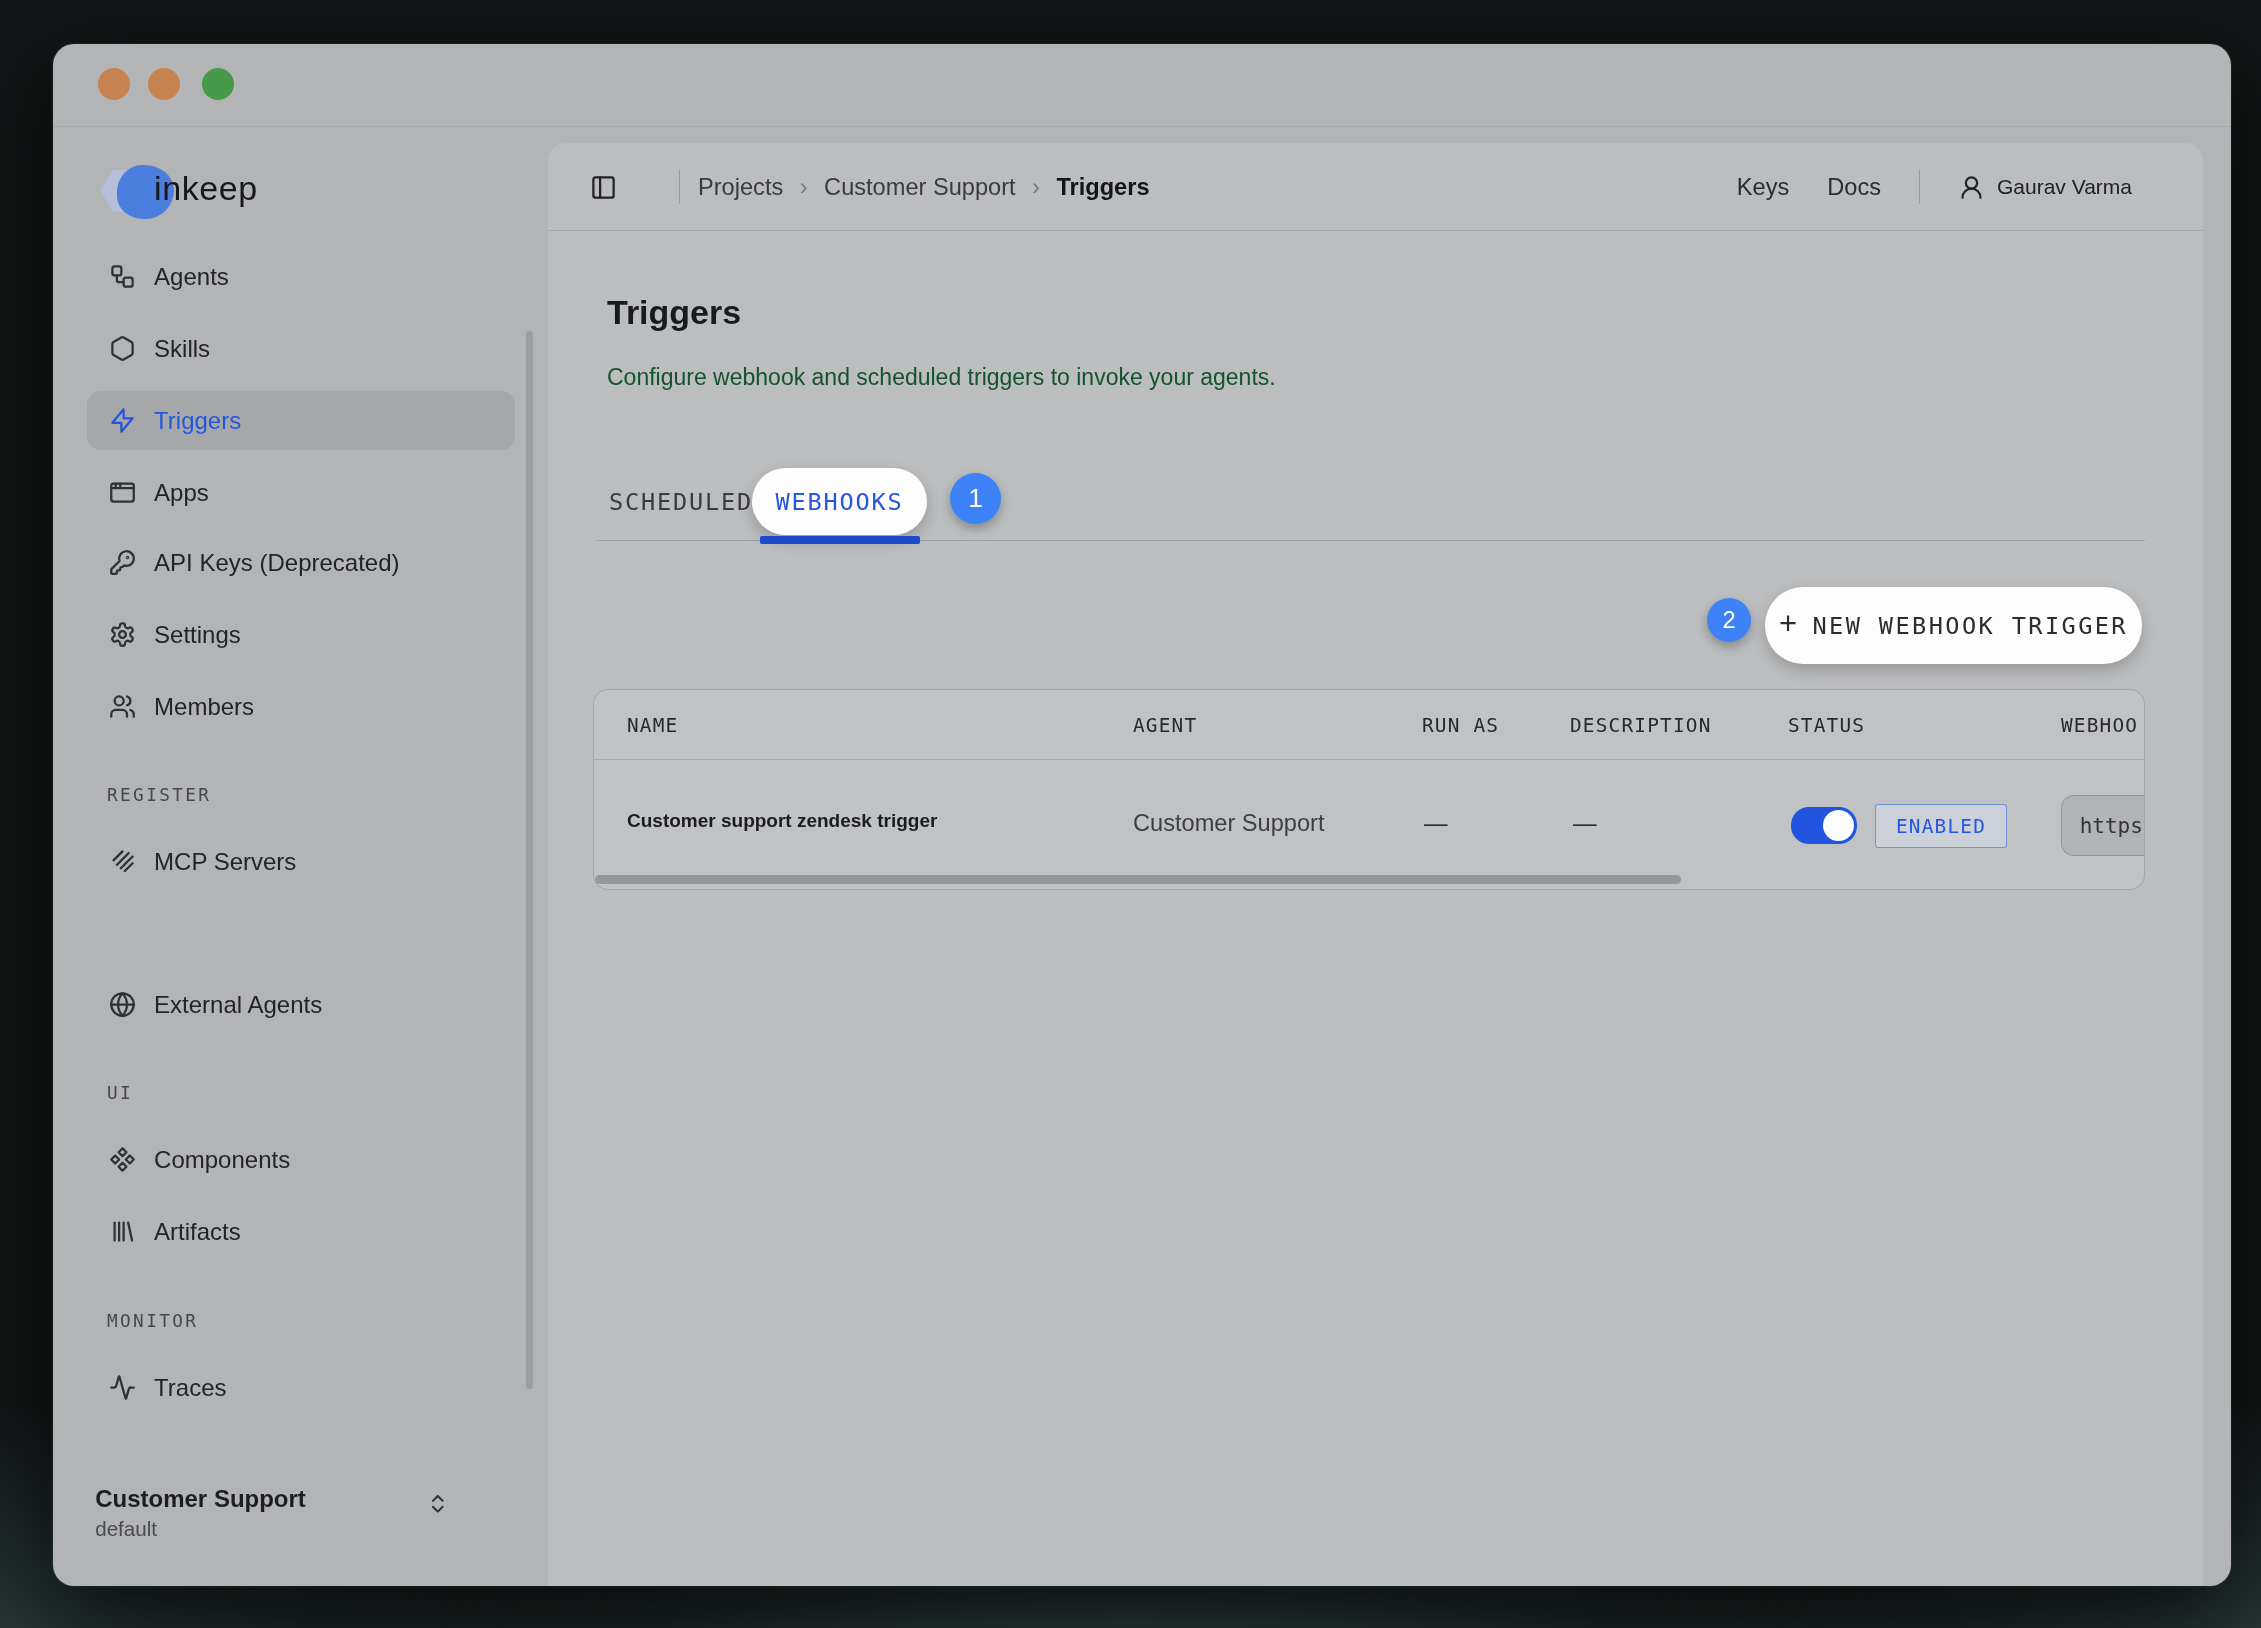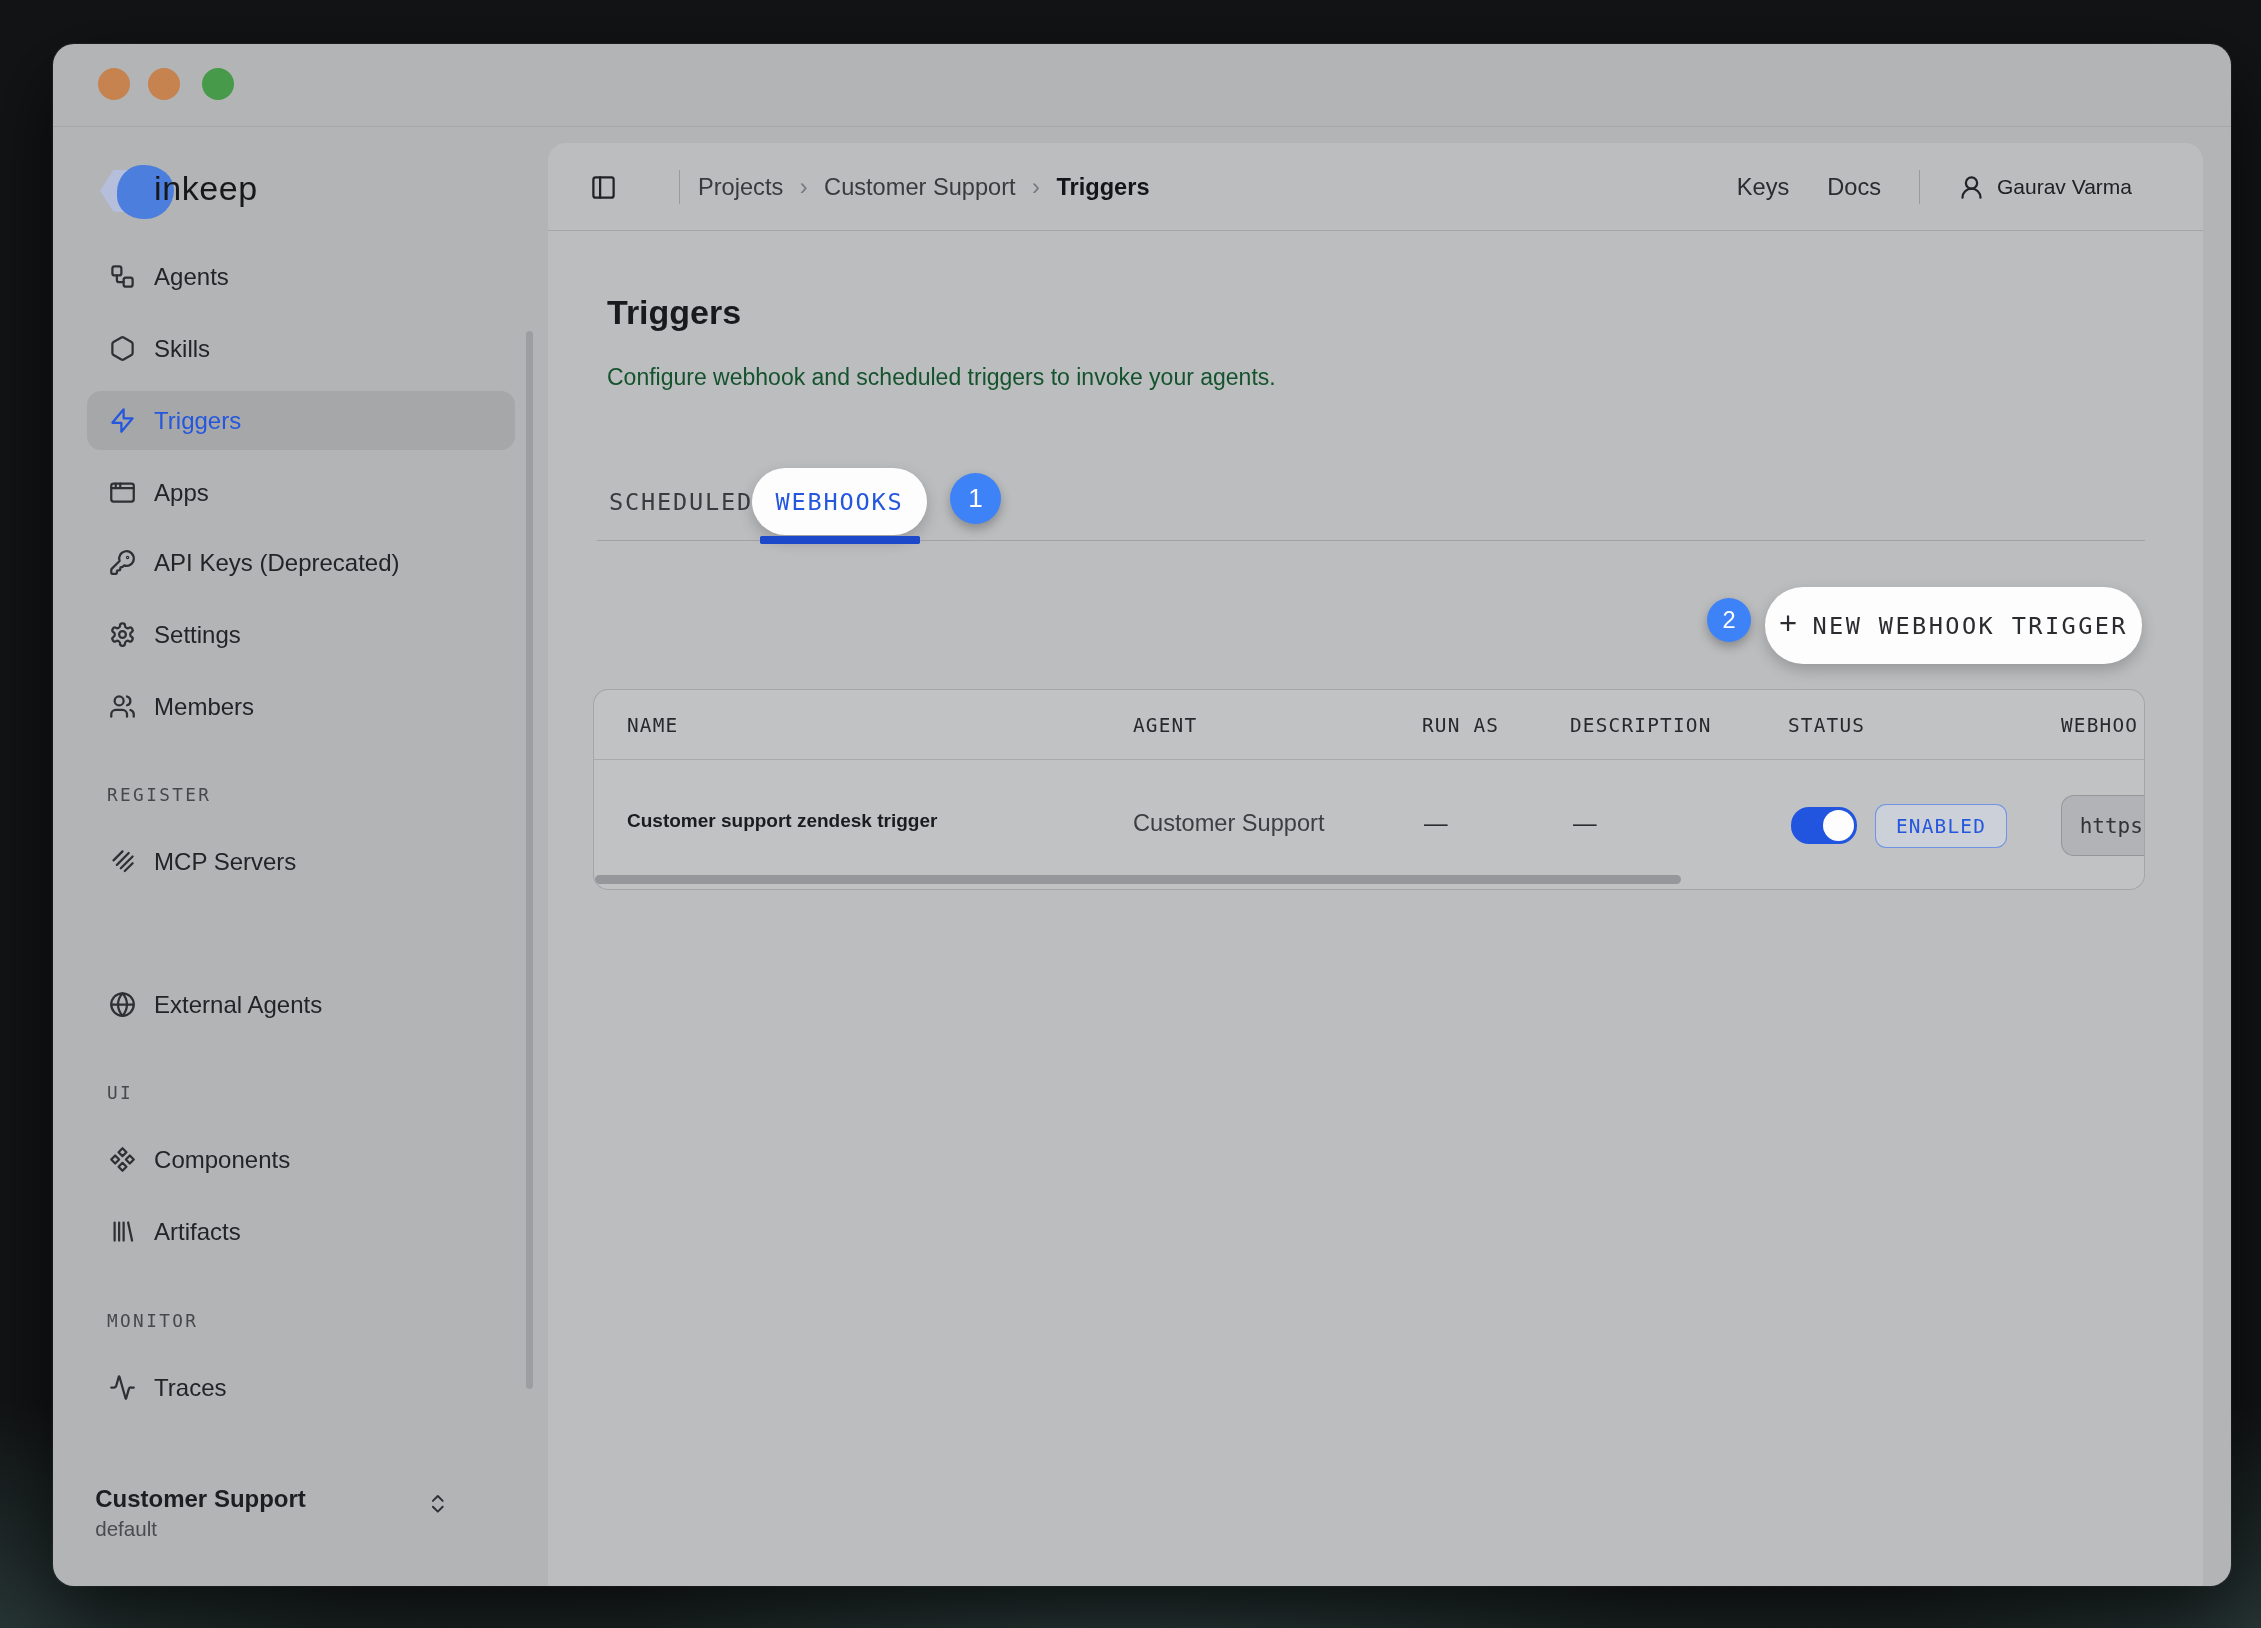--- a/index.html
+++ b/index.html
@@ -119,21 +119,21 @@
   .table-divider { position:absolute; left:0; top:69px; width:100%; height:1.2px; background:rgba(0,0,0,.12); }
   .td { position:absolute; white-space:nowrap; display:flex; align-items:center; }
   .row-name  { left:33px;  top:120px; font-size:19px; font-weight:600; color:#1b1c1f; }
   .row-agent { left:539px; top:120px; font-size:23.6px; color:#3d3e41; }
   .row-dash  { font-size:23.6px; color:#2c2d30; top:120px; }
   .toggle { position:absolute; left:1197px; top:117px; width:66px; height:37px;
     background:#2155df; border-radius:18px; cursor:pointer; }
   .toggle-knob { position:absolute; right:2.9px; top:2.9px; width:31px; height:31px;
     background:#fdfdfe; border-radius:50%; }
   .status-badge { position:absolute; left:1281px; top:114px; height:44px; padding:0 20px;
-    border:1.8px solid rgba(37,99,235,.55); border-radius:11px;
+    border:1.8px solid rgba(37,99,235,.55); border-radius:3px;
     background:rgba(226,236,255,.35); display:flex; align-items:center;
     font-size:19.4px; letter-spacing:1.2px; color:#2457de; }
   .url-chip { position:absolute; left:1467px; top:105px; width:177px; height:61px;
     background:#b2b3b6; border:1.2px solid rgba(0,0,0,.16); border-radius:13px;
     display:flex; align-items:center; padding-left:17.7px;
     font-size:21px; color:#323336; }
   .h-scrollbar { position:absolute; left:1.2px; top:185px; width:1086px; height:9.4px;
     background:#96979b; border-radius:4.7px; }
 
   svg { fill:none; stroke-width:2; stroke-linecap:round; stroke-linejoin:round; }

